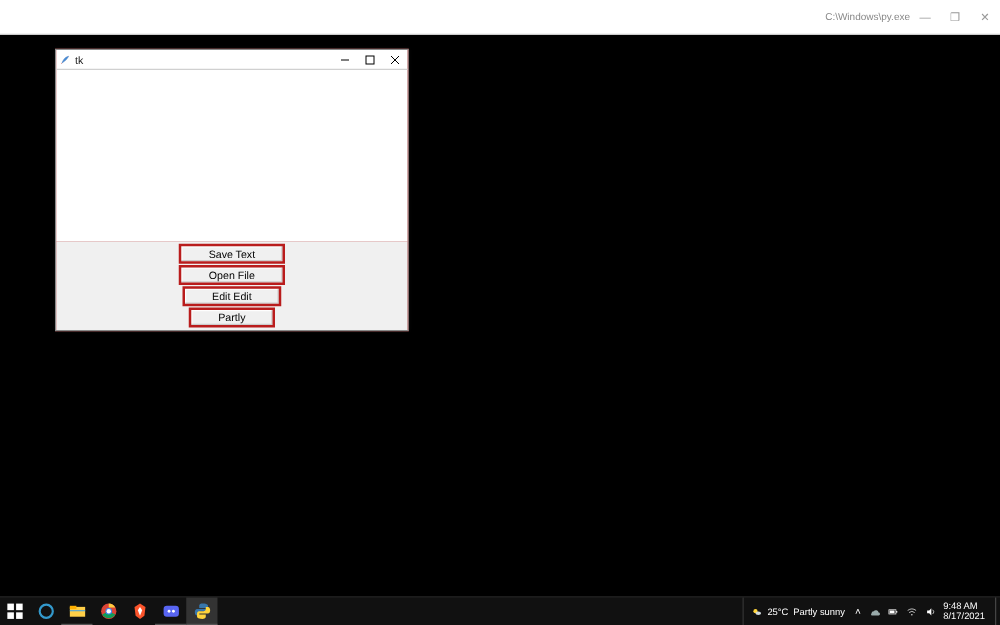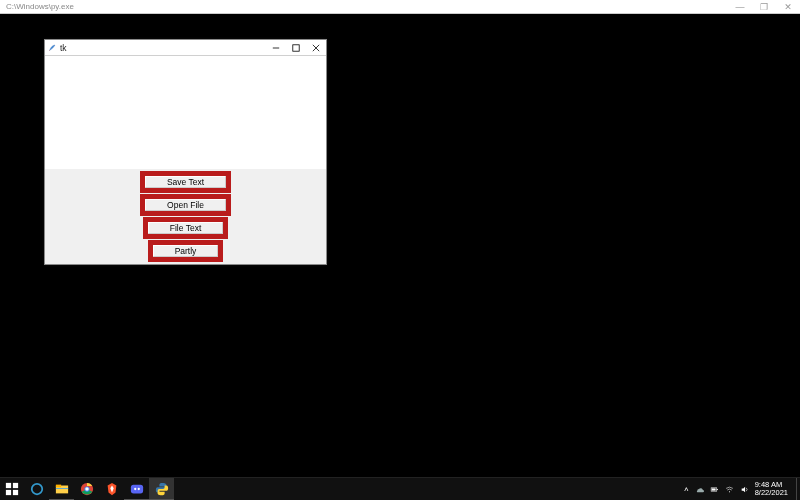--- a/index.html
+++ b/index.html
@@ -1,24 +1,25 @@
 <!DOCTYPE html>
 <html><head>
 <meta charset="utf-8">
 <style>
   * { box-sizing: border-box; margin: 0; padding: 0; }
   html, body { width: 800px; height: 500px; overflow: hidden; font-family: "Segoe UI", Tahoma, sans-serif; font-size: 9px; }
   body { background: #000; position: relative; }
 
   
   .parent-titlebar {
-    position: absolute; top: 0; left: 0; right: 0; height: 14px;
+    position: absolute; top: 0; left: 0; right: 0; height: 28px;
     background: #fff; display: flex; align-items: center;
     color: #888; padding-left: 6px;
     border-bottom: 1px solid #ccc;
+    text-align: right;
   }
   .parent-titlebar .caption { flex: 1; font-size: 8px; }
   .parent-titlebar .ctrls { display: flex; }
   .parent-titlebar .ctrl {
     width: 24px; height: 14px; display: flex; align-items: center; justify-content: center;
     font-size: 9px; color: #999;
   }
 
   
   .tk-window {
@@ -41,21 +42,21 @@
   .tk-titlebar .tk-ctrl svg { display: block; }
 
   .tk-textarea {
     flex: 1; background: #fff; margin: 0;
   }
   .tk-buttons {
     background: #f0f0f0; padding: 2px 0;
     display: flex; flex-direction: column; align-items: center; gap: 1px;
   }
   .tk-btn {
-    font-size: 8.5px; background: #f0f0f0; border: 5px solid #b91c1c;
+    font-size: 8.5px; background: #f0f0f0; border: 2px solid #b91c1c;
     padding: 1px 22px; min-width: 44px; text-align: center;
     box-shadow: inset -1px -1px 0 rgba(0,0,0,0.15), inset 1px 1px 0 rgba(255,255,255,0.9);
     color: #000;
   }
 
   
   .taskbar {
     position: absolute; left: 0; right: 0; bottom: 0; height: 23px;
     background: #111; display: flex; align-items: center;
     border-top: 1px solid #222;
@@ -117,21 +118,21 @@
             <line x1="1" y1="1" x2="9" y2="9" stroke="#000" stroke-width="1"></line>
             <line x1="9" y1="1" x2="1" y2="9" stroke="#000" stroke-width="1"></line>
           </svg>
       </div>
     </div>
   </div>
   <div class="tk-textarea"></div>
   <div class="tk-buttons">
     <button class="tk-btn">Save Text</button>
     <button class="tk-btn">Open File</button>
-    <button class="tk-btn">File Text</button>
+    <button class="tk-btn">Edit Edit</button>
     <button class="tk-btn">Partly</button>
   </div>
 </div>
 
 <div class="taskbar">
   <div class="start">
     <svg class="tb-icon" viewBox="0 0 16 16">
         <rect x="1" y="1" width="6" height="6" fill="#fff"></rect>
         <rect x="9" y="1" width="6" height="6" fill="#fff"></rect>
         <rect x="1" y="9" width="6" height="6" fill="#fff"></rect>
@@ -175,20 +176,30 @@
   </div>
   <div class="app active running" title="Python">
     <svg class="tb-icon" viewBox="0 0 16 16">
         <path d="M8 1c-3 0-3 2-3 2v2h6v1H3s-2 0-2 3 2 3 2 3h2v-2s0-2 2-2h4s2 0 2-2V3s0-2-5-2z" fill="#3776ab"></path>
         <path d="M8 15c3 0 3-2 3-2v-2H5v-1h8s2 0 2-3-2-3-2-3h-2v2s0 2-2 2H5s-2 0-2 2v3s0 2 5 2z" fill="#ffd43b"></path>
       </svg>
   </div>
 
   <div class="spacer"></div>
 
+  <div class="weather">
+    <span>
+      <svg class="tb-small" viewBox="0 0 16 16">
+          <circle cx="6" cy="7" r="3" fill="#ffd43b"></circle>
+          <ellipse cx="10" cy="10" rx="4" ry="2.5" fill="#cfd8dc"></ellipse>
+        </svg>
+    </span>
+    <span>25°C</span>
+    <span>Partly sunny</span>
+  </div>
 
   <div class="tray">
     <span class="caret">˄</span>
     <span>
       <svg class="tb-small" viewBox="0 0 16 16">
           <path d="M4 10a3 3 0 0 1 3-3 4 4 0 0 1 7 2 2 2 0 0 1 0 4H4a2 2 0 0 1 0-3z" fill="#9aa"></path>
         </svg>
     </span>
     <span>
       <svg class="tb-small" viewBox="0 0 16 16">
@@ -205,17 +216,17 @@
         </svg>
     </span>
     <span>
       <svg class="tb-small" viewBox="0 0 16 16">
           <path d="M3 6h3l3-3v10l-3-3H3z" fill="#fff"></path>
           <path d="M11 5a4 4 0 0 1 0 6" fill="none" stroke="#fff" stroke-width="1"></path>
         </svg>
     </span>
     <div class="clock">
       <div>9:48 AM</div>
-      <div>8/22/2021</div>
+      <div>8/17/2021</div>
     </div>
   </div>
   <div class="notif-strip"></div>
 </div>
 
 </body></html>

